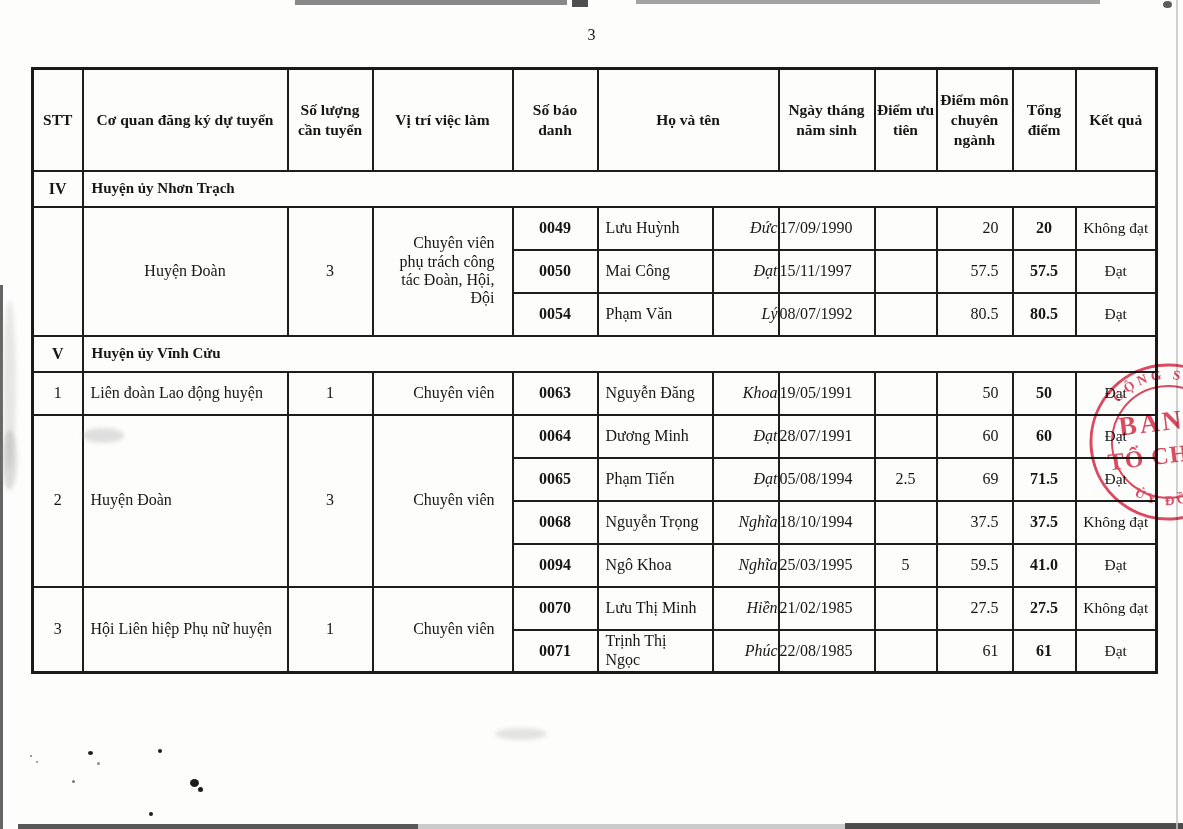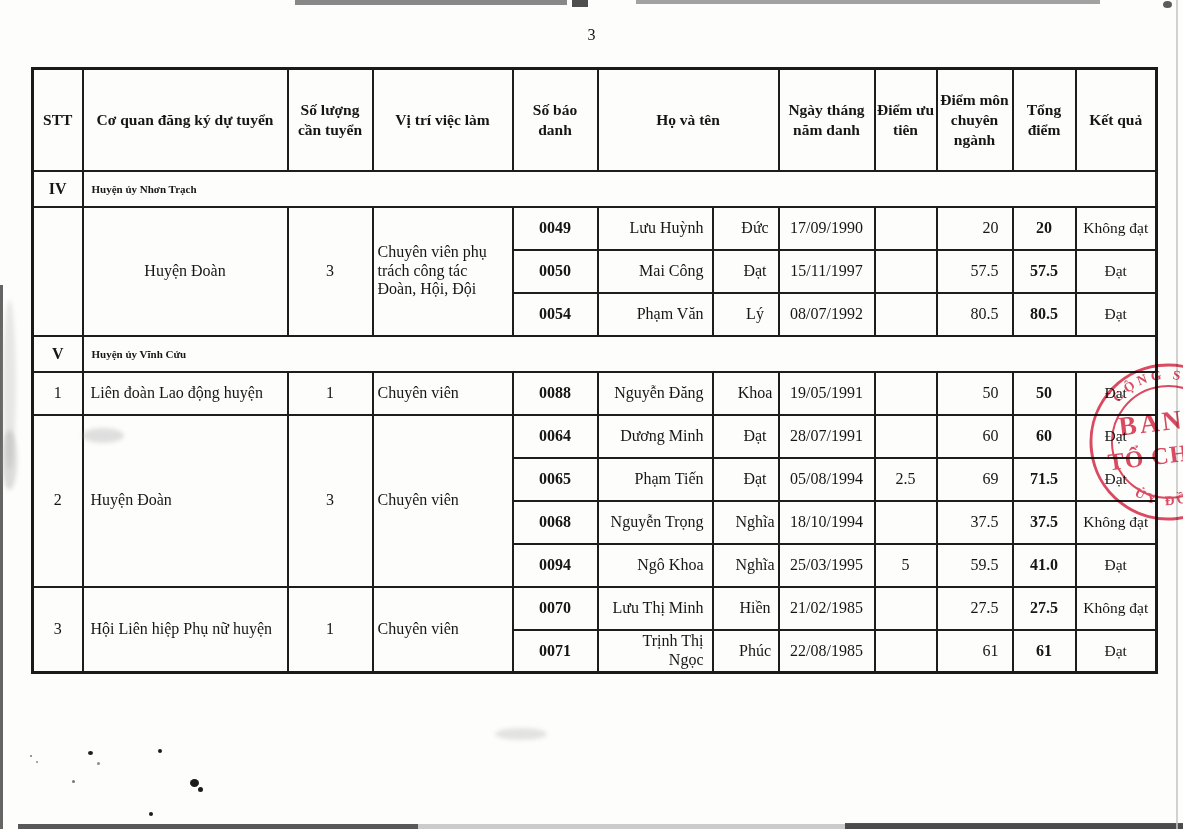--- a/index.html
+++ b/index.html
@@ -17,30 +17,30 @@
     border-collapse:collapse; table-layout:fixed;
     font-size:16px; color:#161616;
   }
   table.results td, table.results th { border:2px solid #1d1d1d; overflow:hidden; vertical-align:middle; }
   table.results { border:3px solid #1a1a1a; }
   thead tr { height:102px; }
   thead th { font-weight:bold; font-size:15.5px; text-align:center; line-height:1.3; padding:0 1px; }
   tr.section-row { height:36px; }
   tr.data-row  { height:43px; line-height:1.15; }
   td.section-no { text-align:center; font-weight:bold; font-size:16px; }
-  td.section-title { text-align:left; font-weight:bold; font-size:11px; padding-left:8px; }
+  td.section-title { text-align:left; font-weight:bold; font-size:15px; padding-left:8px; }
   td.col-stt { text-align:center; }
   td.col-agency { text-align:left; padding-left:7px; padding-right:2px;margin-top:37px; }
   td.col-agency.center { text-align:center; padding-left:2px; }
   td.col-quota { text-align:center; }
-  td.col-position { text-align:left; padding:0 4px; }
+  td.col-position { text-align:right; padding:0 17px; }
   td.col-sbd { text-align:center;font-weight:bold; }
-  td.col-name1 { text-align:right; padding-left:7px; padding-right:8px; }
-  td.col-name2 { text-align:center; padding-left:19px; }
-  td.col-dob { text-align:center; }
+  td.col-name1 { text-align:left; padding-left:7px; padding-right:8px; }
+  td.col-name2 { text-align:right; padding-left:19px;font-style:italic; }
+  td.col-dob { text-align:left; }
   td.col-priority { text-align:center; }
   td.col-subject { text-align:right; padding-right:13px; }
   td.col-total { text-align:center; font-weight:bold; }
   td.col-result { text-align:center; white-space:nowrap; font-size:15.5px; }
   
   .artifact { position:absolute; pointer-events:none; }
   .edge-top-1 { left:295px; top:0; width:272px; height:5px; background:#4a4a4a; opacity:.65; }
   .edge-top-2 { left:572px; top:0; width:16px; height:7px; background:#222; opacity:.8; }
   .edge-top-3 { left:636px; top:0; width:464px; height:4px; background:#585858; opacity:.55; }
   .corner-dot { left:1163px; top:1px; width:9px; height:7px; background:#333; border-radius:50%; opacity:.8; }
@@ -82,21 +82,21 @@
         <col style="width:81px">
     </colgroup>
     <thead>
       <tr>
         <th>STT</th>
         <th>Cơ quan đăng ký dự tuyển</th>
         <th>Số lượng cần tuyển</th>
         <th>Vị trí việc làm</th>
         <th>Số báo danh</th>
         <th colspan="2">Họ và tên</th>
-        <th>Ngày tháng năm danh</th>
+        <th>Ngày tháng năm sinh</th>
         <th>Điểm ưu tiên</th>
         <th>Điểm môn chuyên ngành</th>
         <th>Tổng điểm</th>
         <th>Kết quả</th>
       </tr>
     </thead>
     <tbody>
         <tr class="section-row">
           <td class="section-no">IV</td>
           <td class="section-title" colspan="11">Huyện ủy Nhơn Trạch</td>
@@ -137,21 +137,21 @@
         </tr>
         <tr class="section-row">
           <td class="section-no">V</td>
           <td class="section-title" colspan="11">Huyện ủy Vĩnh Cửu</td>
         </tr>
         <tr class="data-row">
           <td class="col-stt" rowspan="1">1</td>
           <td class="col-agency" rowspan="1">Liên đoàn Lao động huyện</td>
           <td class="col-quota" rowspan="1">1</td>
           <td class="col-position" rowspan="1">Chuyên viên</td>
-          <td class="col-sbd">0088</td>
+          <td class="col-sbd">0063</td>
           <td class="col-name1">Nguyễn Đăng</td>
           <td class="col-name2">Khoa</td>
           <td class="col-dob">19/05/1991</td>
           <td class="col-priority"></td>
           <td class="col-subject">50</td>
           <td class="col-total">50</td>
           <td class="col-result">Đạt</td>
         </tr>
         <tr class="data-row">
           <td class="col-stt" rowspan="4">2</td>

